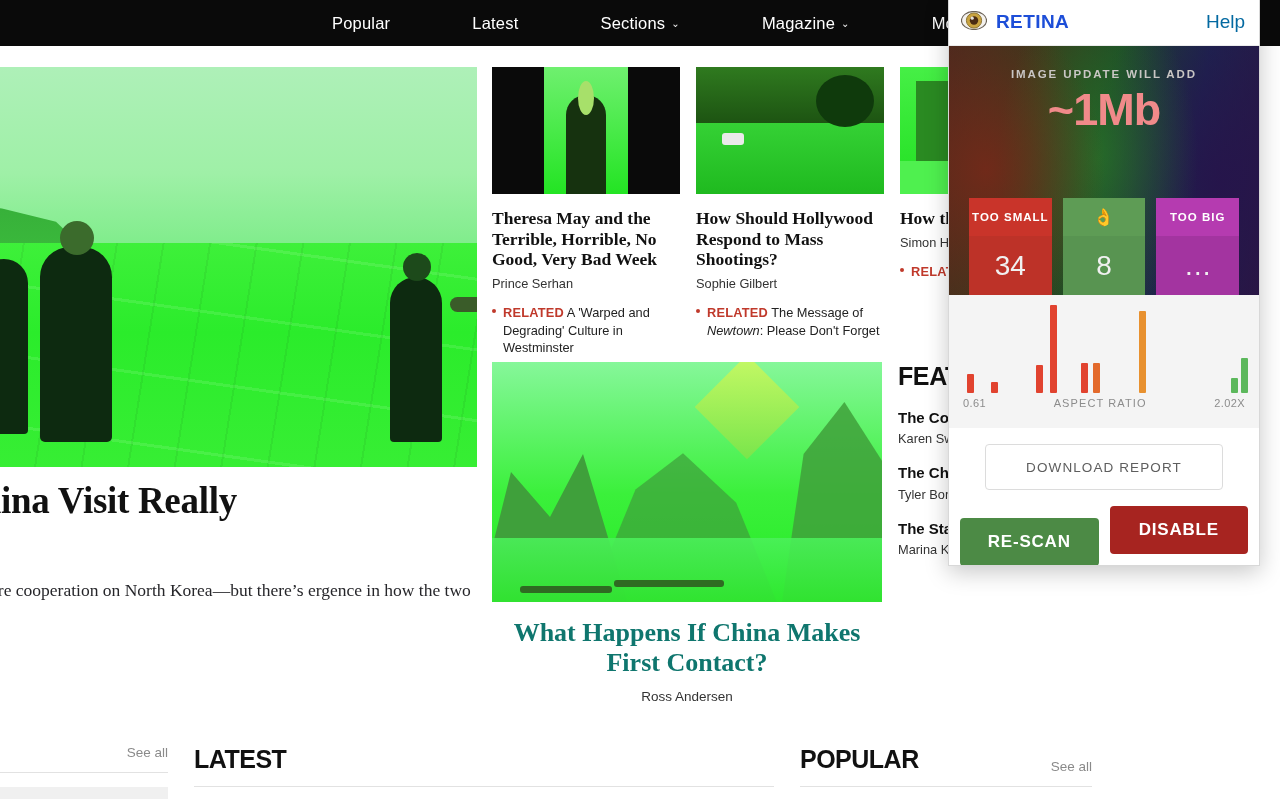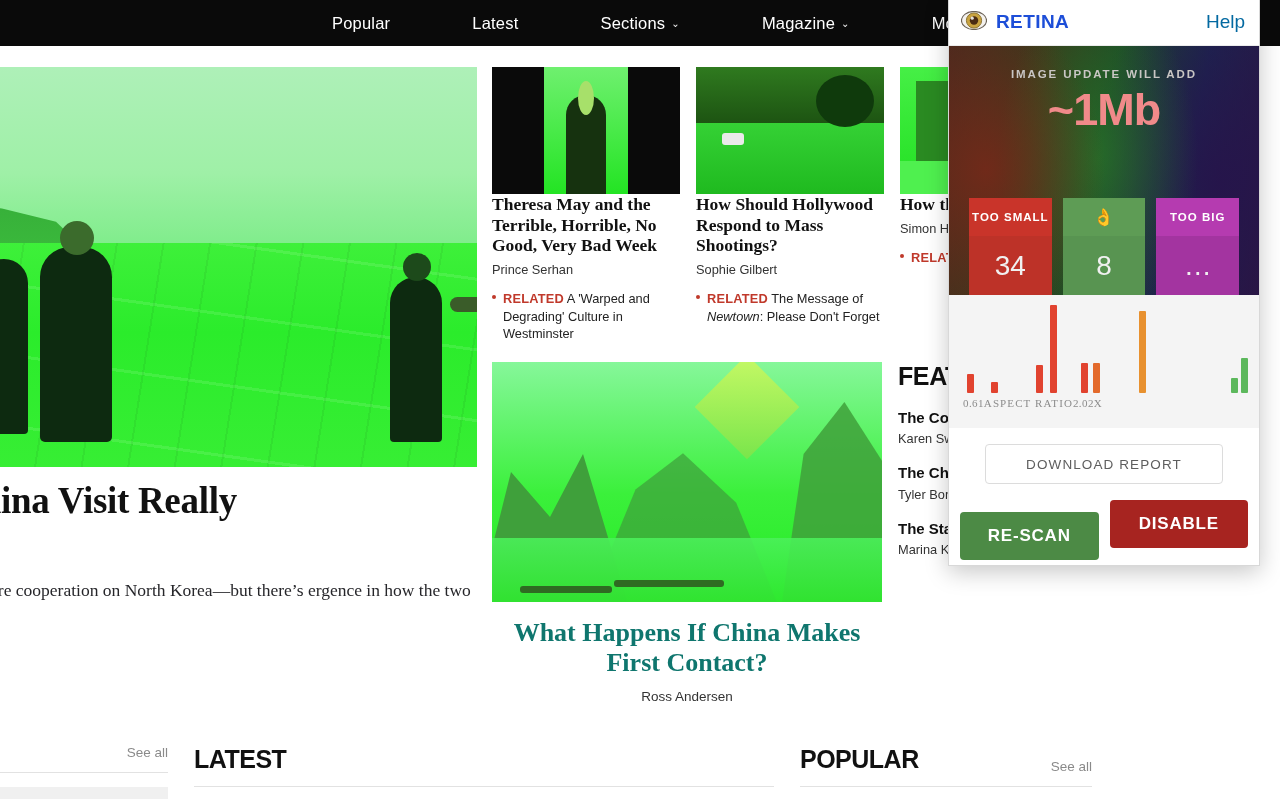--- a/index.html
+++ b/index.html
@@ -82,21 +82,21 @@
     line-height: 1.47; color: #26262a;
   }
 
   
   .cards { position:absolute; left: 492px; top: 67px; display:flex; gap: 16px; }
   .card { width: 188px; }
   .card-img { width: 188px; height: 127px; overflow:hidden; position:relative;
     background:#1bd41b; }
   .card-img .ci-bg { position:absolute; inset:0; }
   .card-title {
-    font-family: "Liberation Serif", serif; font-weight: 700;
+    margin-top: 14px; font-family: "Liberation Serif", serif; font-weight: 700;
     font-size: 17.5px; line-height: 1.18; color: #111;
   }
   .card-byline { margin-top: 6px; font-size: 12.8px; color: #333; }
   .card-related { margin-top: 13px; font-size: 12.8px; color:#222; line-height:1.38; padding-left:11px; position:relative;}
   .card-related .dot { position:absolute; left:0; top:5px; width:4px; height:4px; border-radius:50%; background:#c0392b; }
   .rel-tag { color: #c0392b; font-weight: 700; letter-spacing:.2px; }
   .ital { font-style: italic; }
 
   
   .feature-big { position: absolute; left: 492px; top: 362px; width: 390px; }
@@ -181,28 +181,28 @@
   .tile-bot { flex:1; display:flex; align-items:center; justify-content:center;
     font-size: 28px; color:#f0f0f0; font-weight:400; }
   .t-small .tile-top { background:#c9342a; } .t-small .tile-bot { background:#bd3228; }
   .t-ok    .tile-top { background:#5e9c55; } .t-ok .tile-bot    { background:#589451; }
   .t-big   .tile-top { background:#b53bb0; } .t-big .tile-bot   { background:#a334a0; }
   .tile-emoji { font-size: 17px; }
 
   .ext-chart { flex: 0 0 133px; background:#f4f4f4; position:relative; padding: 10px 10px 0 10px; }
   .chart-plot { position:relative; height: 88px; margin: 0 2px; }
   .bar { position:absolute; bottom:0; width: 7px; border-radius:1px; }
-  .axis-row { display:flex; justify-content:flex-start; align-items:center;
-    padding: 4px 4px 0 4px; font-family: Liberation Serif, serif; }
+  .axis-row { display:flex; justify-content:space-between; align-items:center;
+    padding: 4px 4px 0 4px; }
   .axis-t { font-size: 11px; color:#8c8c8c; letter-spacing:.4px; }
   .axis-t.mid { letter-spacing:1.1px; }
 
   .ext-actions { flex:1; background:#fff; padding: 16px 36px 0 36px; }
   .btn-dl {
-    width:100%; height: 40px; border:1px solid #dcdcdc; border-radius:4px; background:#fff;
+    width:100%; height: 46px; border:1px solid #dcdcdc; border-radius:4px; background:#fff;
     color:#5e5e5e; font-size: 13.5px; letter-spacing:1.1px; font-family:"Liberation Sans",sans-serif;
     cursor:pointer;
   }
   .btn-row { display:flex; gap: 11px; margin-top: 16px; margin-left:-25px; margin-right:-25px;}
   .btn {
     flex:1; height: 48px; border:none; border-radius:4px; color:#fff;
     font-size: 17px; font-weight:700; letter-spacing:.8px; cursor:pointer;
     font-family:"Liberation Sans", sans-serif;
   }
   .btn-rescan { background:#4c8a45;margin-top:12px; }

